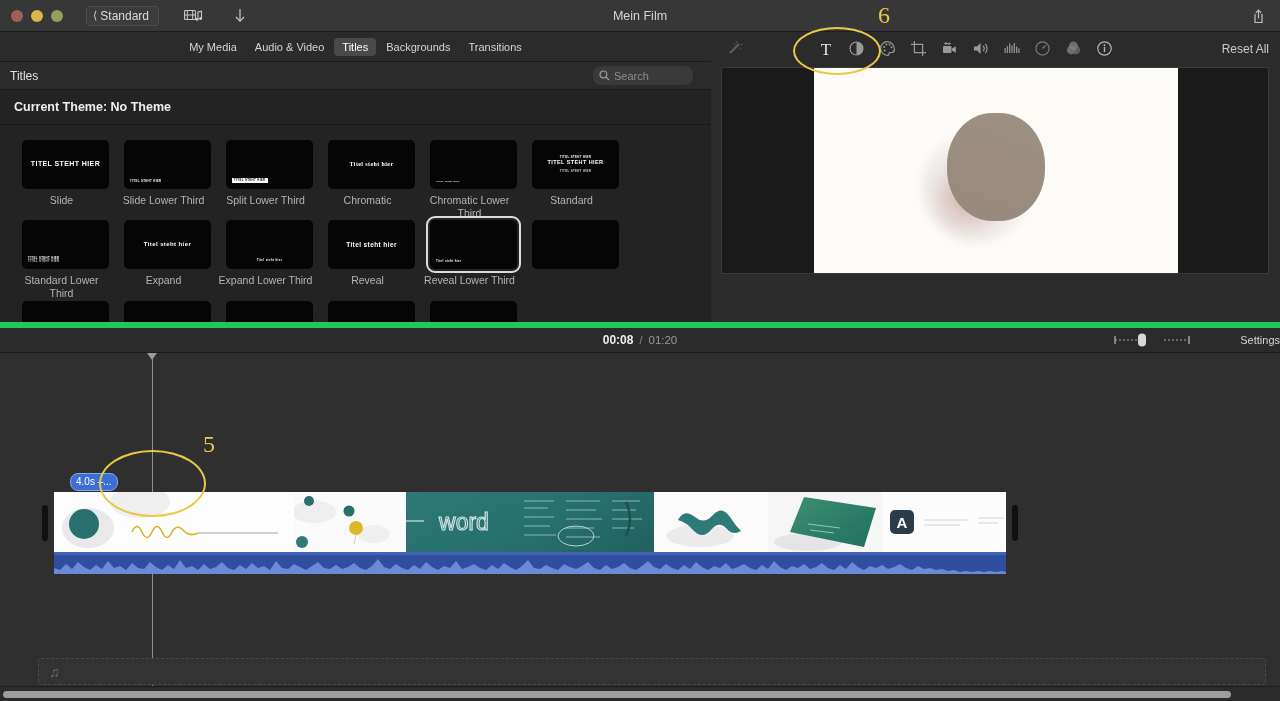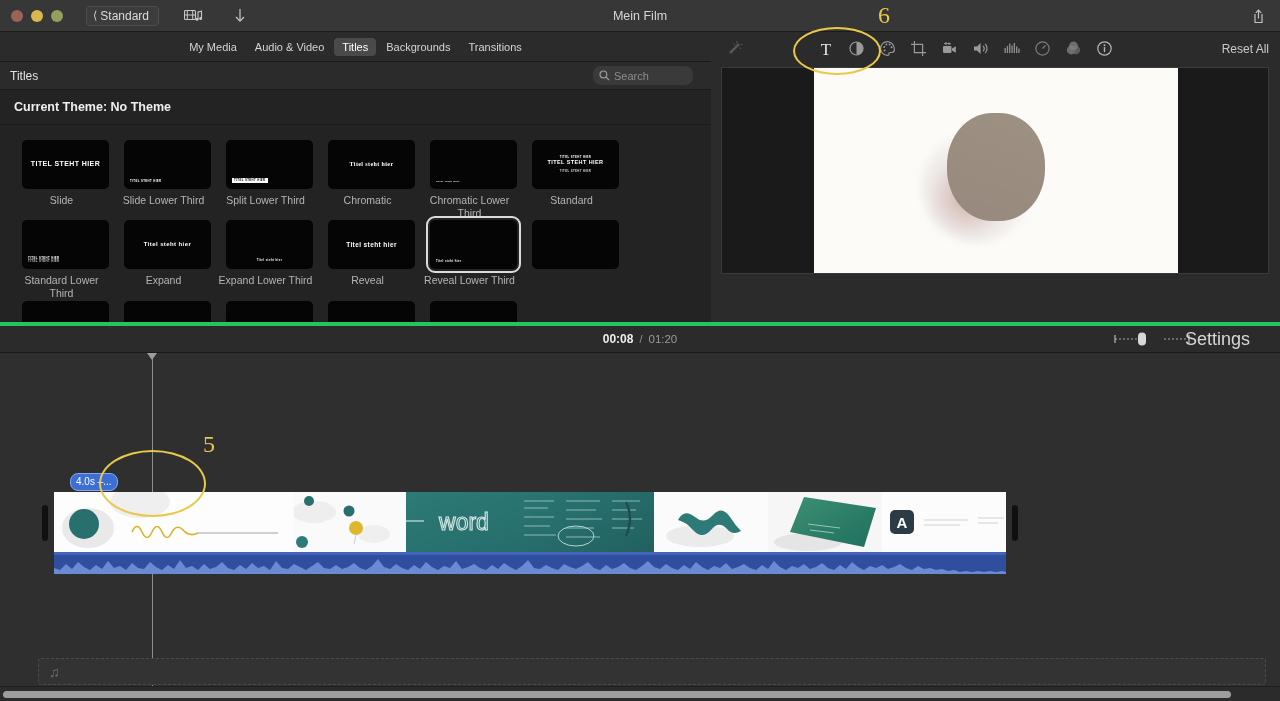--- a/index.html
+++ b/index.html
@@ -158,34 +158,34 @@
     position: absolute; left: 108px; top: 62px; width: 110px; height: 112px;
     border-radius: 50%;
     background: radial-gradient(circle at 42% 60%, rgba(170,110,100,.55) 0%, rgba(200,190,190,.30) 42%, rgba(235,235,240,0) 72%);
     filter: blur(4px);
   }
 
   
   .center-bar {
     position: absolute; left: 0; top: 322px; width: 1280px; height: 31px;
     background: #2b2b2b;
-    border-top: 4px solid #22c55e; border-bottom: 1px solid #191919;
+    border-top: 6px solid #22c55e; border-bottom: 1px solid #191919;
     display: flex; align-items: center;
   }
   .tc-wrap {
     position: absolute; left: 0; right: 0; display: flex; align-items: baseline;
     justify-content: center; gap: 6px;
   }
   .tc-cur { color: #ededed; font-size: 12px; font-weight: bold; }
   .tc-sep { color: #8e8e8e; font-size: 11px; }
   .tc-tot { color: #9a9a9a; font-size: 11.5px; }
   .zoom-slider {
     position: absolute; right: 90px; display: flex; align-items: center;
   }
-  .settings-btn { position: absolute; right: 30px; color: #d6d6d6; font-size: 18px; }
+  .settings-btn { position: absolute; right: 0; color: #d6d6d6; font-size: 11px; }
 
   
   .timeline {
     position: absolute; left: 0; top: 353px; width: 1280px; height: 333px;
     background: #2f2f2f;
   }
   .playhead {
     position: absolute; left: 152px; top: 0; width: 1px; height: 333px;
     background: #8e8e8e;
   }

